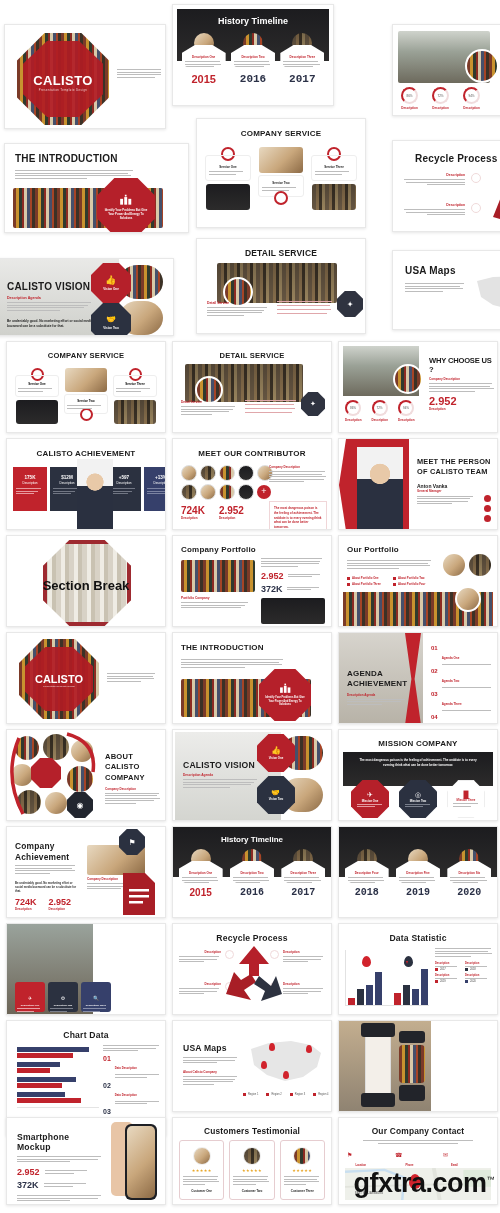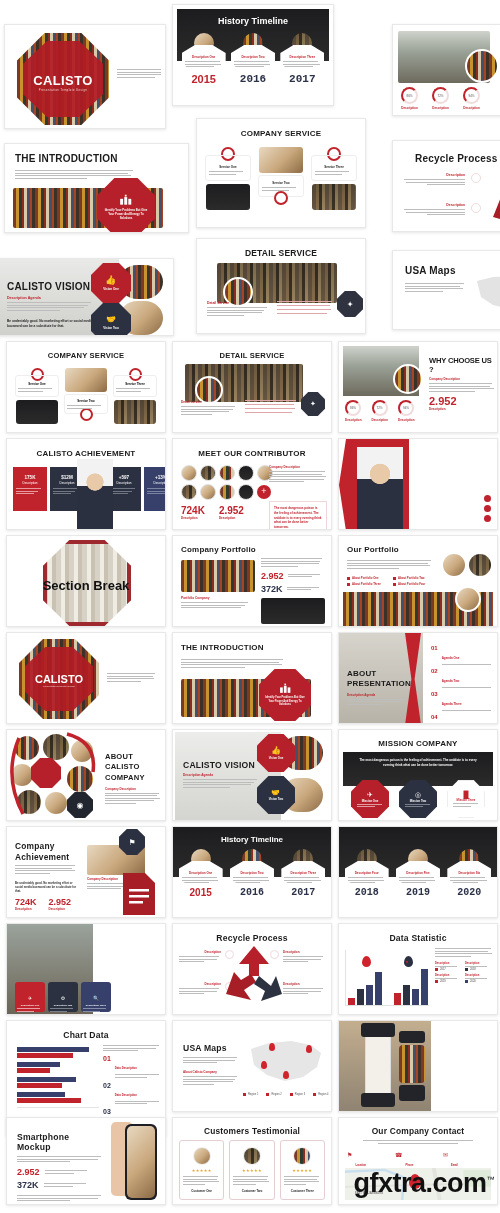--- a/index.html
+++ b/index.html
@@ -517,20 +517,31 @@
         </div>
       </div>
       <div style="position:absolute;left:96px;top:62px;width:58px;border:1px solid #f0d6d8;padding:4px;">
         <div style="font-size:3px;color:#c0232c;font-weight:bold;line-height:1.6;">The most dangerous poison is the feeling of achievement. The antidote is to every evening think what can be done better tomorrow.</div>
       </div>
     </div>
 
     <div class="slide" style="left:338px; top:438px; width:160px; height:92px;">
       <div style="position:absolute;left:0;top:0;width:70px;height:92px;background:#c0232c;clip-path:polygon(10% 0,100% 0,100% 100%,10% 100%,0 50%);"></div>
       <div class="ph person" style="position:absolute;left:18px;top:8px;width:46px;height:84px;"></div>
+      <div style="position:absolute;left:78px;top:18px;width:74px;">
+        <div class="ttl" style="font-size:7.4px;line-height:1.35;">MEET THE PERSON OF CALISTO TEAM</div>
+        <div style="font-size:5px;font-weight:bold;color:#1b1b1b;margin-top:6px;">Anton Vanka</div>
+        <div class="kicker" style="font-size:3px;">General Manager</div>
+        <div class="lines" style="margin-top:3px;width:58px;">
+            <i style="width:96%"></i>
+            <i style="width:92%"></i>
+            <i style="width:88%"></i>
+            <i style="width:60%"></i>
+          </div>
+      </div>
       <div style="position:absolute;right:6px;top:56px;display:flex;flex-direction:column;gap:3px;">
         <div class="circ" style="width:7px;height:7px;background:#c0232c;"></div>
         <div class="circ" style="width:7px;height:7px;background:#c0232c;"></div>
         <div class="circ" style="width:7px;height:7px;background:#c0232c;"></div>
       </div>
     </div>
 
     <div class="slide" style="left:6px; top:535px; width:160px; height:92px;">
       <div class="ph" style="position:absolute;left:36px;top:4px;width:88px;height:86px;background:repeating-linear-gradient(90deg,#d8d2c6 0 5px,#efece4 5px 9px,#c9c2b2 9px 13px);clip-path:polygon(30% 0,70% 0,100% 30%,100% 70%,70% 100%,30% 100%,0 70%,0 30%);"></div>
       <div style="position:absolute;left:36px;top:4px;width:88px;height:86px;border:4px solid #9e2a30;clip-path:polygon(30% 0,70% 0,100% 30%,100% 70%,70% 100%,30% 100%,0 70%,0 30%);"></div>
@@ -638,21 +649,21 @@
             <rect x="10" y="1" width="3" height="3" fill="#fff"></rect>
         </svg>
         <div style="color:#fff;font-size:2.6px;font-weight:bold;text-align:center;line-height:1.5;margin-top:2px;width:40px;">Identify Your Problems But Give Your Power And Energy To Solutions</div>
       </div>
     </div>
 
     <div class="slide" style="left:338px; top:632px; width:160px; height:92px;">
       <div class="ph" style="position:absolute;left:0;top:0;width:84px;height:92px;background:linear-gradient(180deg,#d7d4cd,#b7b2a7);"></div>
       <div style="position:absolute;left:66px;top:0;width:16px;height:92px;background:#c0232c;clip-path:polygon(0 0,100% 0,60% 50%,100% 100%,0 100%,40% 50%);"></div>
       <div style="position:absolute;left:8px;top:36px;width:70px;">
-        <div class="ttl" style="font-size:8px;line-height:1.3;">ABOUT PRESENTATION</div>
+        <div class="ttl" style="font-size:8px;line-height:1.3;">AGENDA ACHIEVEMENT</div>
         <div class="kicker" style="font-size:3px;margin-top:3px;">Description Agenda</div>
         <div class="lines" style="margin-top:2px;width:60px;">
             <i style="width:96%"></i>
             <i style="width:90%"></i>
             <i style="width:58%"></i>
           </div>
       </div>
       <div style="position:absolute;left:92px;top:12px;right:4px;display:flex;flex-direction:column;gap:3px;">
         <div style="display:flex;gap:4px;align-items:flex-start;">
           <span class="num-red" style="font-size:6px;">01</span>

